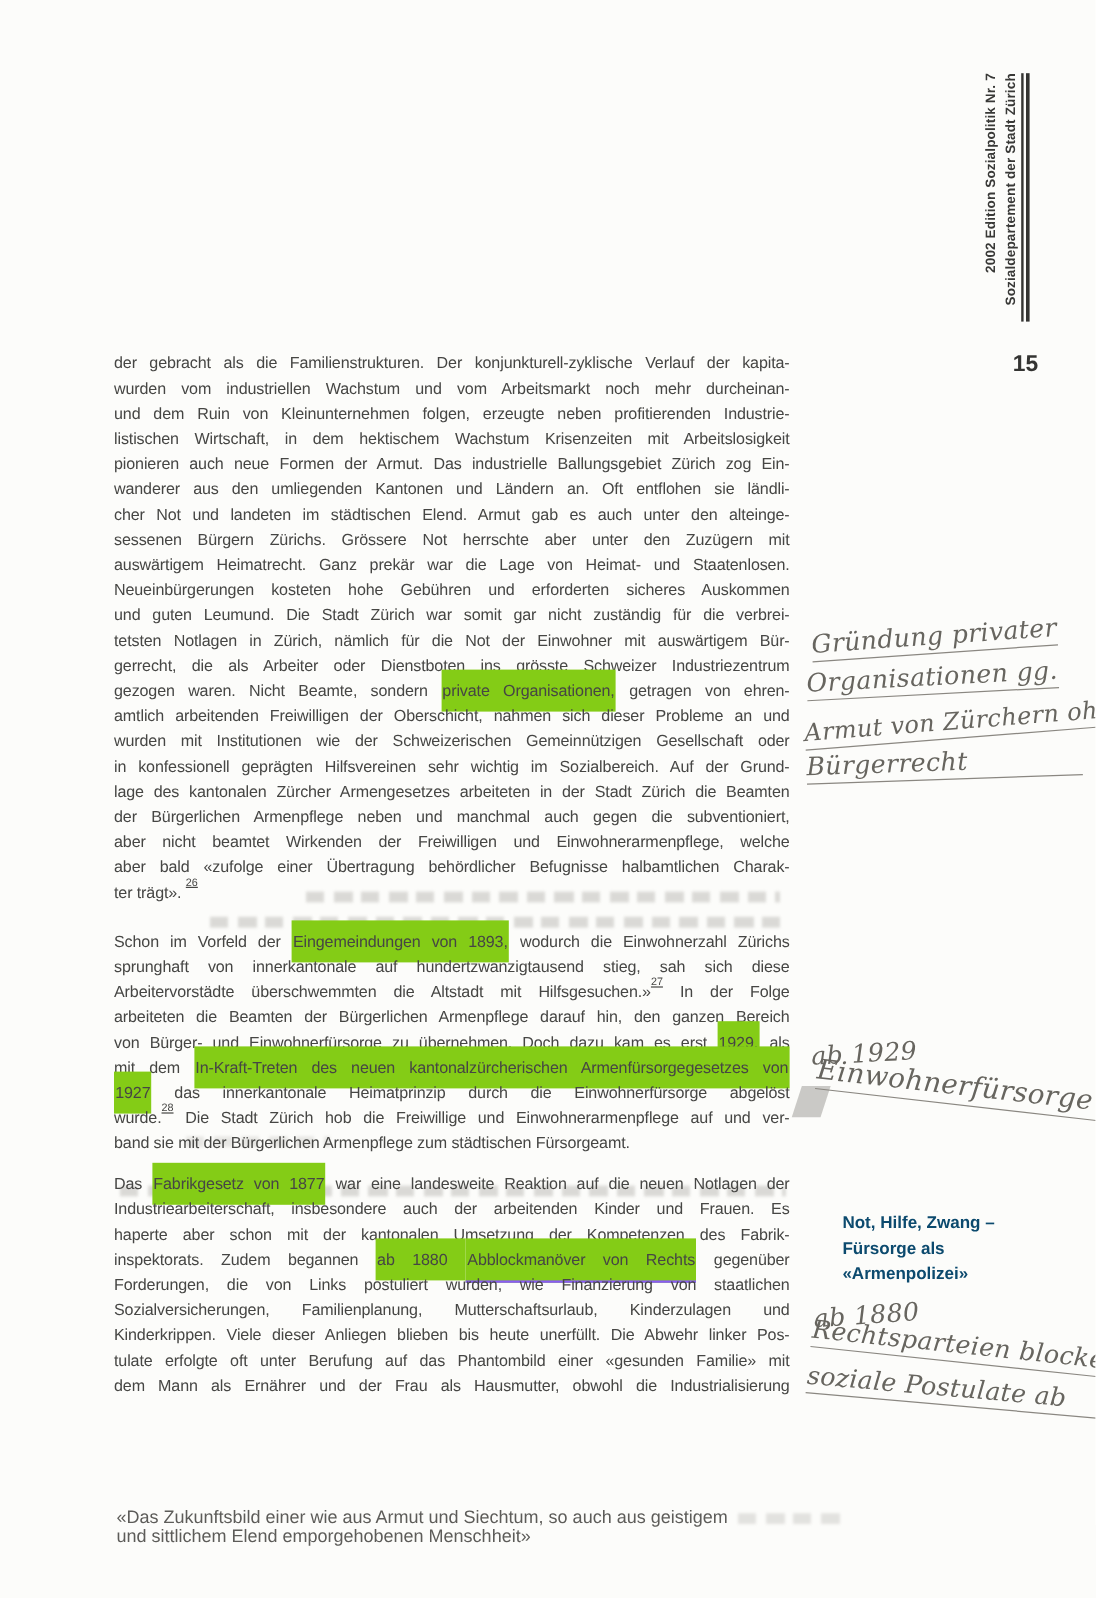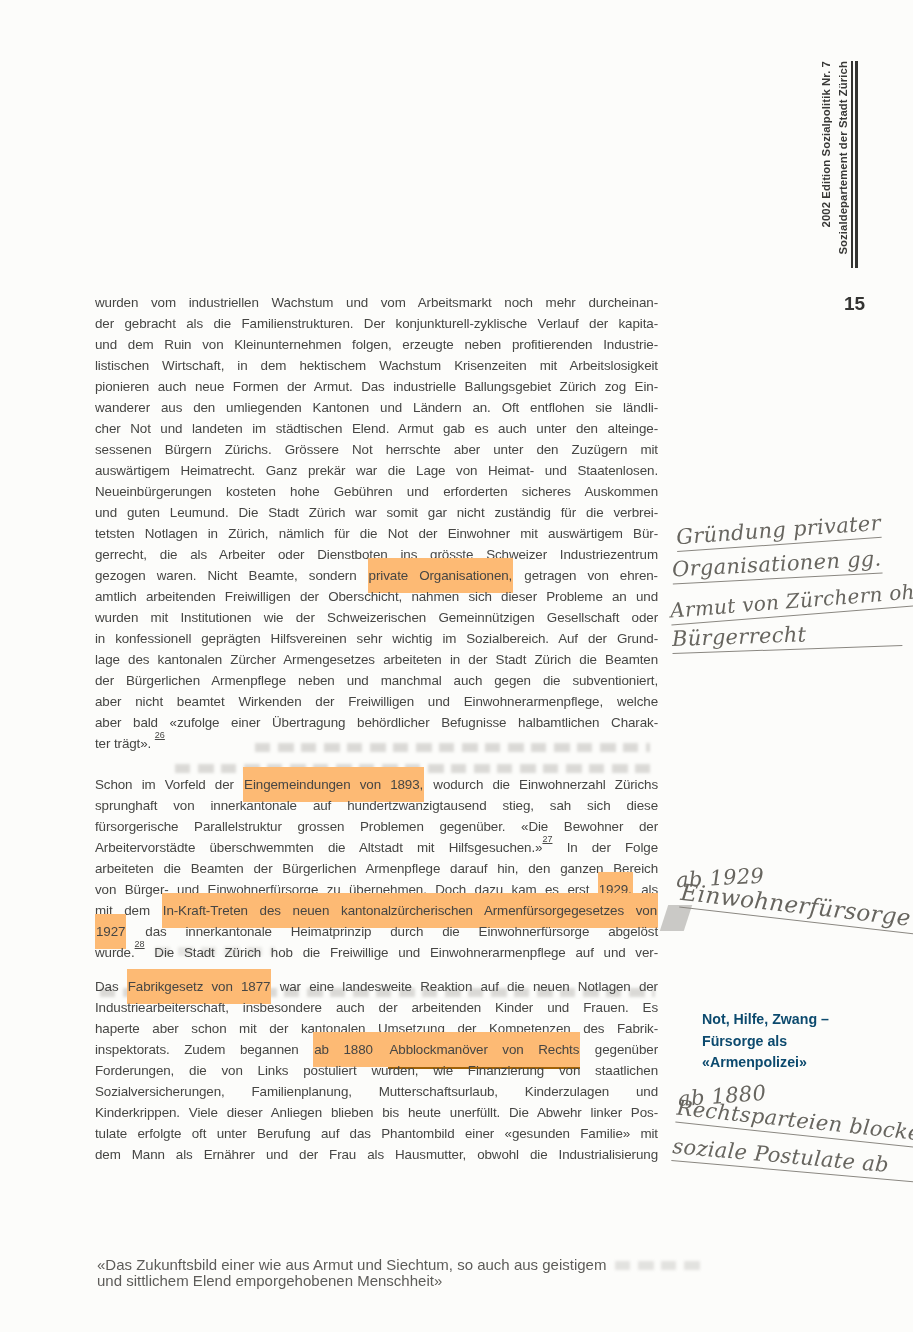--- a/index.html
+++ b/index.html
@@ -12,22 +12,22 @@
   
   .body-text {
     position:absolute; left:95px; top:292px; width:563px;
     font-size:13.4px; line-height:21px; letter-spacing:-0.1px;
     color:#464644;
   }
   .para { margin:0 0 20px 0; }
   .body-text .para:nth-of-type(2) { margin-bottom:13px; }
   .tline { text-align:justify; text-align-last:justify; }
   .tline.last { text-align-last:left; }
-  .hl { background:#fdba74; padding:10px 1px; }
-  .pencil-u { border-bottom:2px solid #a16207; }
+  .hl { background:#84cc16; padding:10px 1px; }
+  .pencil-u { border-bottom:2px solid #8b5cf6; }
   sup.fn { font-size:9px; line-height:0; position:relative; top:-4.5px; letter-spacing:0;text-decoration:underline; }
 
   
   .sidebar-wrap { position:absolute; left:818px; top:61px; width:36px; height:208px; }
   .sidebar-rot {
     position:absolute; left:0; top:0; width:208px; height:36px;
     transform-origin:0 0; transform:rotate(-90deg) translateX(-208px);
     text-align:right; white-space:nowrap;
     font-weight:bold; font-size:11.3px; line-height:16.5px;
     color:#39settings3937; color:#393937; letter-spacing:0.1px;
@@ -97,22 +97,22 @@
 <div class="page">
 
   <div class="bleed b1"></div>
   <div class="bleed b2"></div>
   <div class="bleed b3"></div>
   <div class="bleed b4"></div>
   <div class="bleed b5"></div>
 
   <div class="body-text">
       <div class="para">
+        <div class="tline"><span>der gebracht als die Familienstrukturen. Der konjunkturell-zyklische Verlauf der kapita-</span></div>
         <div class="tline"><span>wurden vom industriellen Wachstum und vom Arbeitsmarkt noch mehr durcheinan-</span></div>
-        <div class="tline"><span>der gebracht als die Familienstrukturen. Der konjunkturell-zyklische Verlauf der kapita-</span></div>
         <div class="tline"><span>und dem Ruin von Kleinunternehmen folgen, erzeugte neben profitierenden Industrie-</span></div>
         <div class="tline"><span>listischen Wirtschaft, in dem hektischem Wachstum Krisenzeiten mit Arbeitslosigkeit</span></div>
         <div class="tline"><span>pionieren auch neue Formen der Armut. Das industrielle Ballungsgebiet Zürich zog Ein-</span></div>
         <div class="tline"><span>wanderer aus den umliegenden Kantonen und Ländern an. Oft entflohen sie ländli-</span></div>
         <div class="tline"><span>cher Not und landeten im städtischen Elend. Armut gab es auch unter den alteinge-</span></div>
         <div class="tline"><span>sessenen Bürgern Zürichs. Grössere Not herrschte aber unter den Zuzügern mit</span></div>
         <div class="tline"><span>auswärtigem Heimatrecht. Ganz prekär war die Lage von Heimat- und Staatenlosen.</span></div>
         <div class="tline"><span>Neueinbürgerungen kosteten hohe Gebühren und erforderten sicheres Auskommen</span></div>
         <div class="tline"><span>und guten Leumund. Die Stadt Zürich war somit gar nicht zuständig für die verbrei-</span></div>
         <div class="tline"><span>tetsten Notlagen in Zürich, nämlich für die Not der Einwohner mit auswärtigem Bür-</span></div>
@@ -123,27 +123,27 @@
         <div class="tline"><span>in konfessionell geprägten Hilfsvereinen sehr wichtig im Sozialbereich. Auf der Grund-</span></div>
         <div class="tline"><span>lage des kantonalen Zürcher Armengesetzes arbeiteten in der Stadt Zürich die Beamten</span></div>
         <div class="tline"><span>der Bürgerlichen Armenpflege neben und manchmal auch gegen die subventioniert,</span></div>
         <div class="tline"><span>aber nicht beamtet Wirkenden der Freiwilligen und Einwohnerarmenpflege, welche</span></div>
         <div class="tline"><span>aber bald «zufolge einer Übertragung behördlicher Befugnisse halbamtlichen Charak-</span></div>
         <div class="tline last"><span>ter trägt». </span><sup class="fn">26</sup></div>
       </div>
       <div class="para">
         <div class="tline"><span>Schon im Vorfeld der </span><span class="hl">Eingemeindungen von 1893,</span><span> wodurch die Einwohnerzahl Zürichs</span></div>
         <div class="tline"><span>sprunghaft von innerkantonale auf hundertzwanzigtausend stieg, sah sich diese</span></div>
-        <div class="tline"><span>fürsorgerische Parallelstruktur grossen Problemen gegenüber. «Die Bewohner der</span></div>
         <div class="tline"><span>Arbeitervorstädte überschwemmten die Altstadt mit Hilfsgesuchen.»</span><sup class="fn">27</sup><span> In der Folge</span></div>
         <div class="tline"><span>arbeiteten die Beamten der Bürgerlichen Armenpflege darauf hin, den ganzen Bereich</span></div>
         <div class="tline"><span>von Bürger- und Einwohnerfürsorge zu übernehmen. Doch dazu kam es erst </span><span class="hl">1929,</span><span> als</span></div>
         <div class="tline"><span>mit dem </span><span class="hl">In-Kraft-Treten des neuen kantonalzürcherischen Armenfürsorgegesetzes von</span></div>
         <div class="tline"><span class="hl">1927</span><span> das innerkantonale Heimatprinzip durch die Einwohnerfürsorge abgelöst</span></div>
         <div class="tline"><span>wurde.</span><sup class="fn">28</sup><span> Die Stadt Zürich hob die Freiwillige und Einwohnerarmenpflege auf und ver-</span></div>
+        <div class="tline last"><span>band sie mit der Bürgerlichen Armenpflege zum städtischen Fürsorgeamt.</span></div>
       </div>
       <div class="para">
         <div class="tline"><span>Das </span><span class="hl">Fabrikgesetz von 1877</span><span> war eine landesweite Reaktion auf die neuen Notlagen der</span></div>
         <div class="tline"><span>Industriearbeiterschaft, insbesondere auch der arbeitenden Kinder und Frauen. Es</span></div>
         <div class="tline"><span>haperte aber schon mit der kantonalen Umsetzung der Kompetenzen des Fabrik-</span></div>
         <div class="tline"><span>inspektorats. Zudem begannen </span><span class="hl">ab 1880 </span><span class="hl pencil-u">Abblockmanöver von Rechts</span><span> gegenüber</span></div>
         <div class="tline"><span>Forderungen, die von Links postuliert wurden, wie Finanzierung von staatlichen</span></div>
         <div class="tline"><span>Sozialversicherungen, Familienplanung, Mutterschaftsurlaub, Kinderzulagen und</span></div>
         <div class="tline"><span>Kinderkrippen. Viele dieser Anliegen blieben bis heute unerfüllt. Die Abwehr linker Pos-</span></div>
         <div class="tline"><span>tulate erfolgte oft unter Berufung auf das Phantombild einer «gesunden Familie» mit</span></div>

